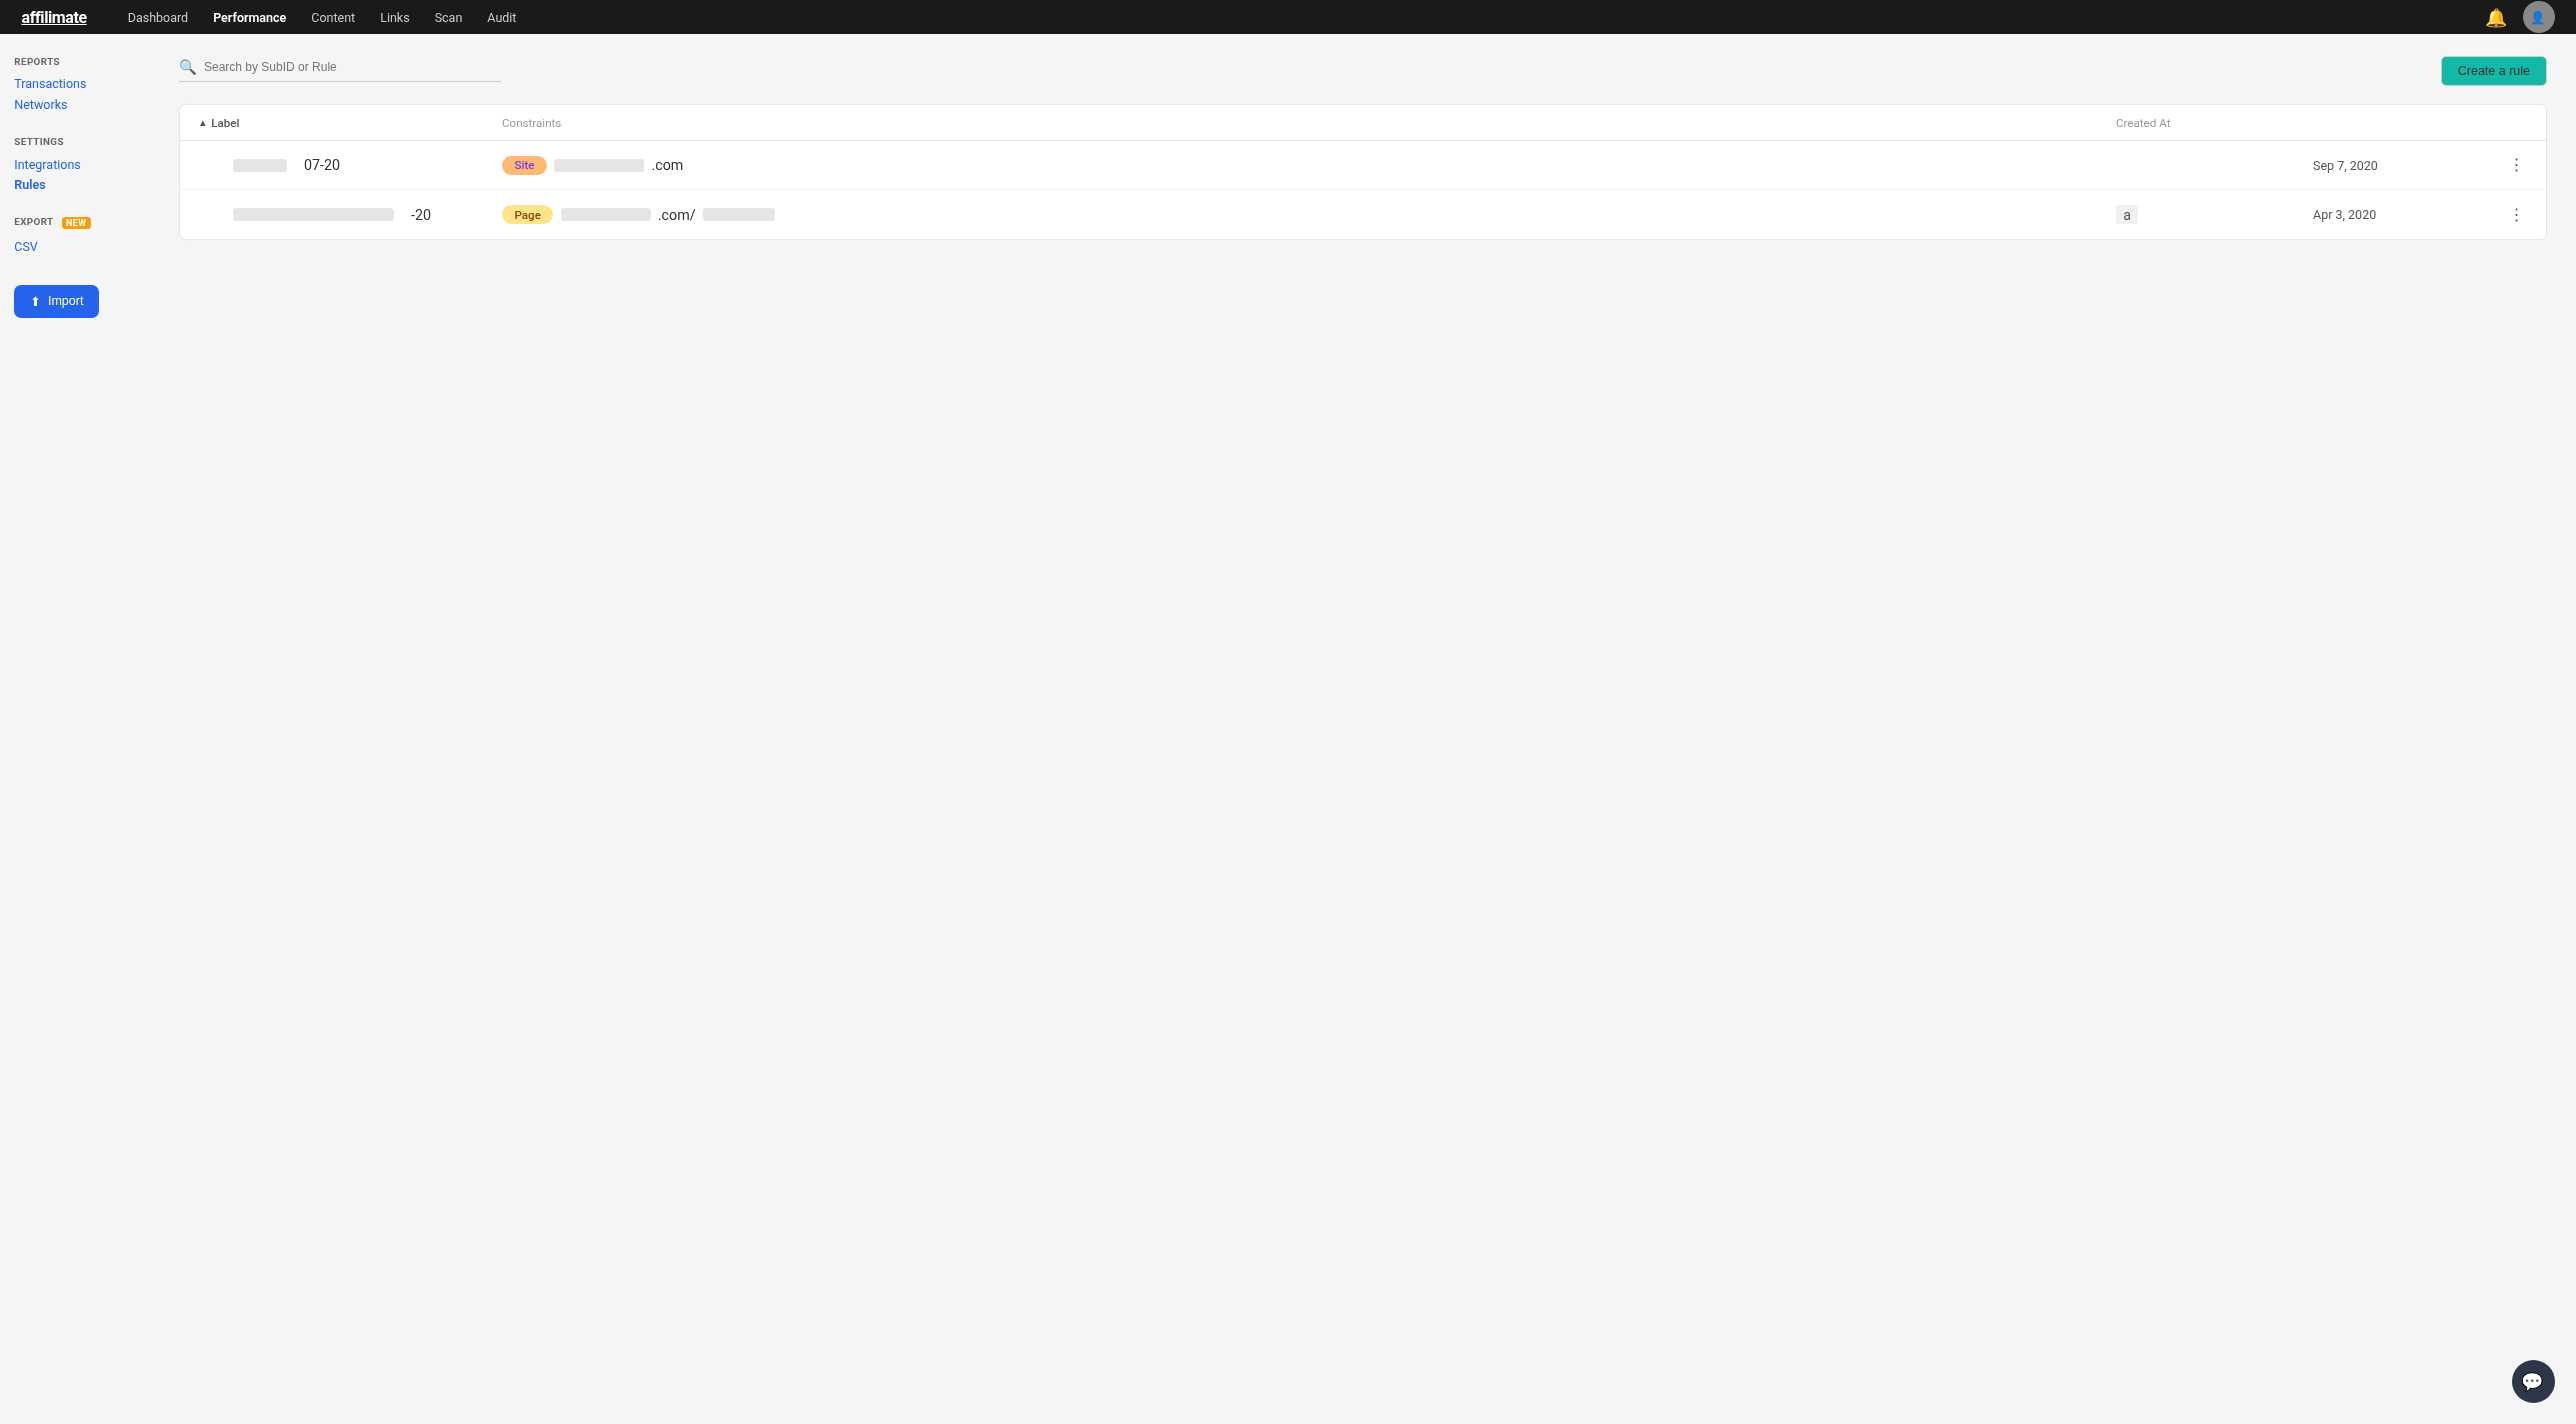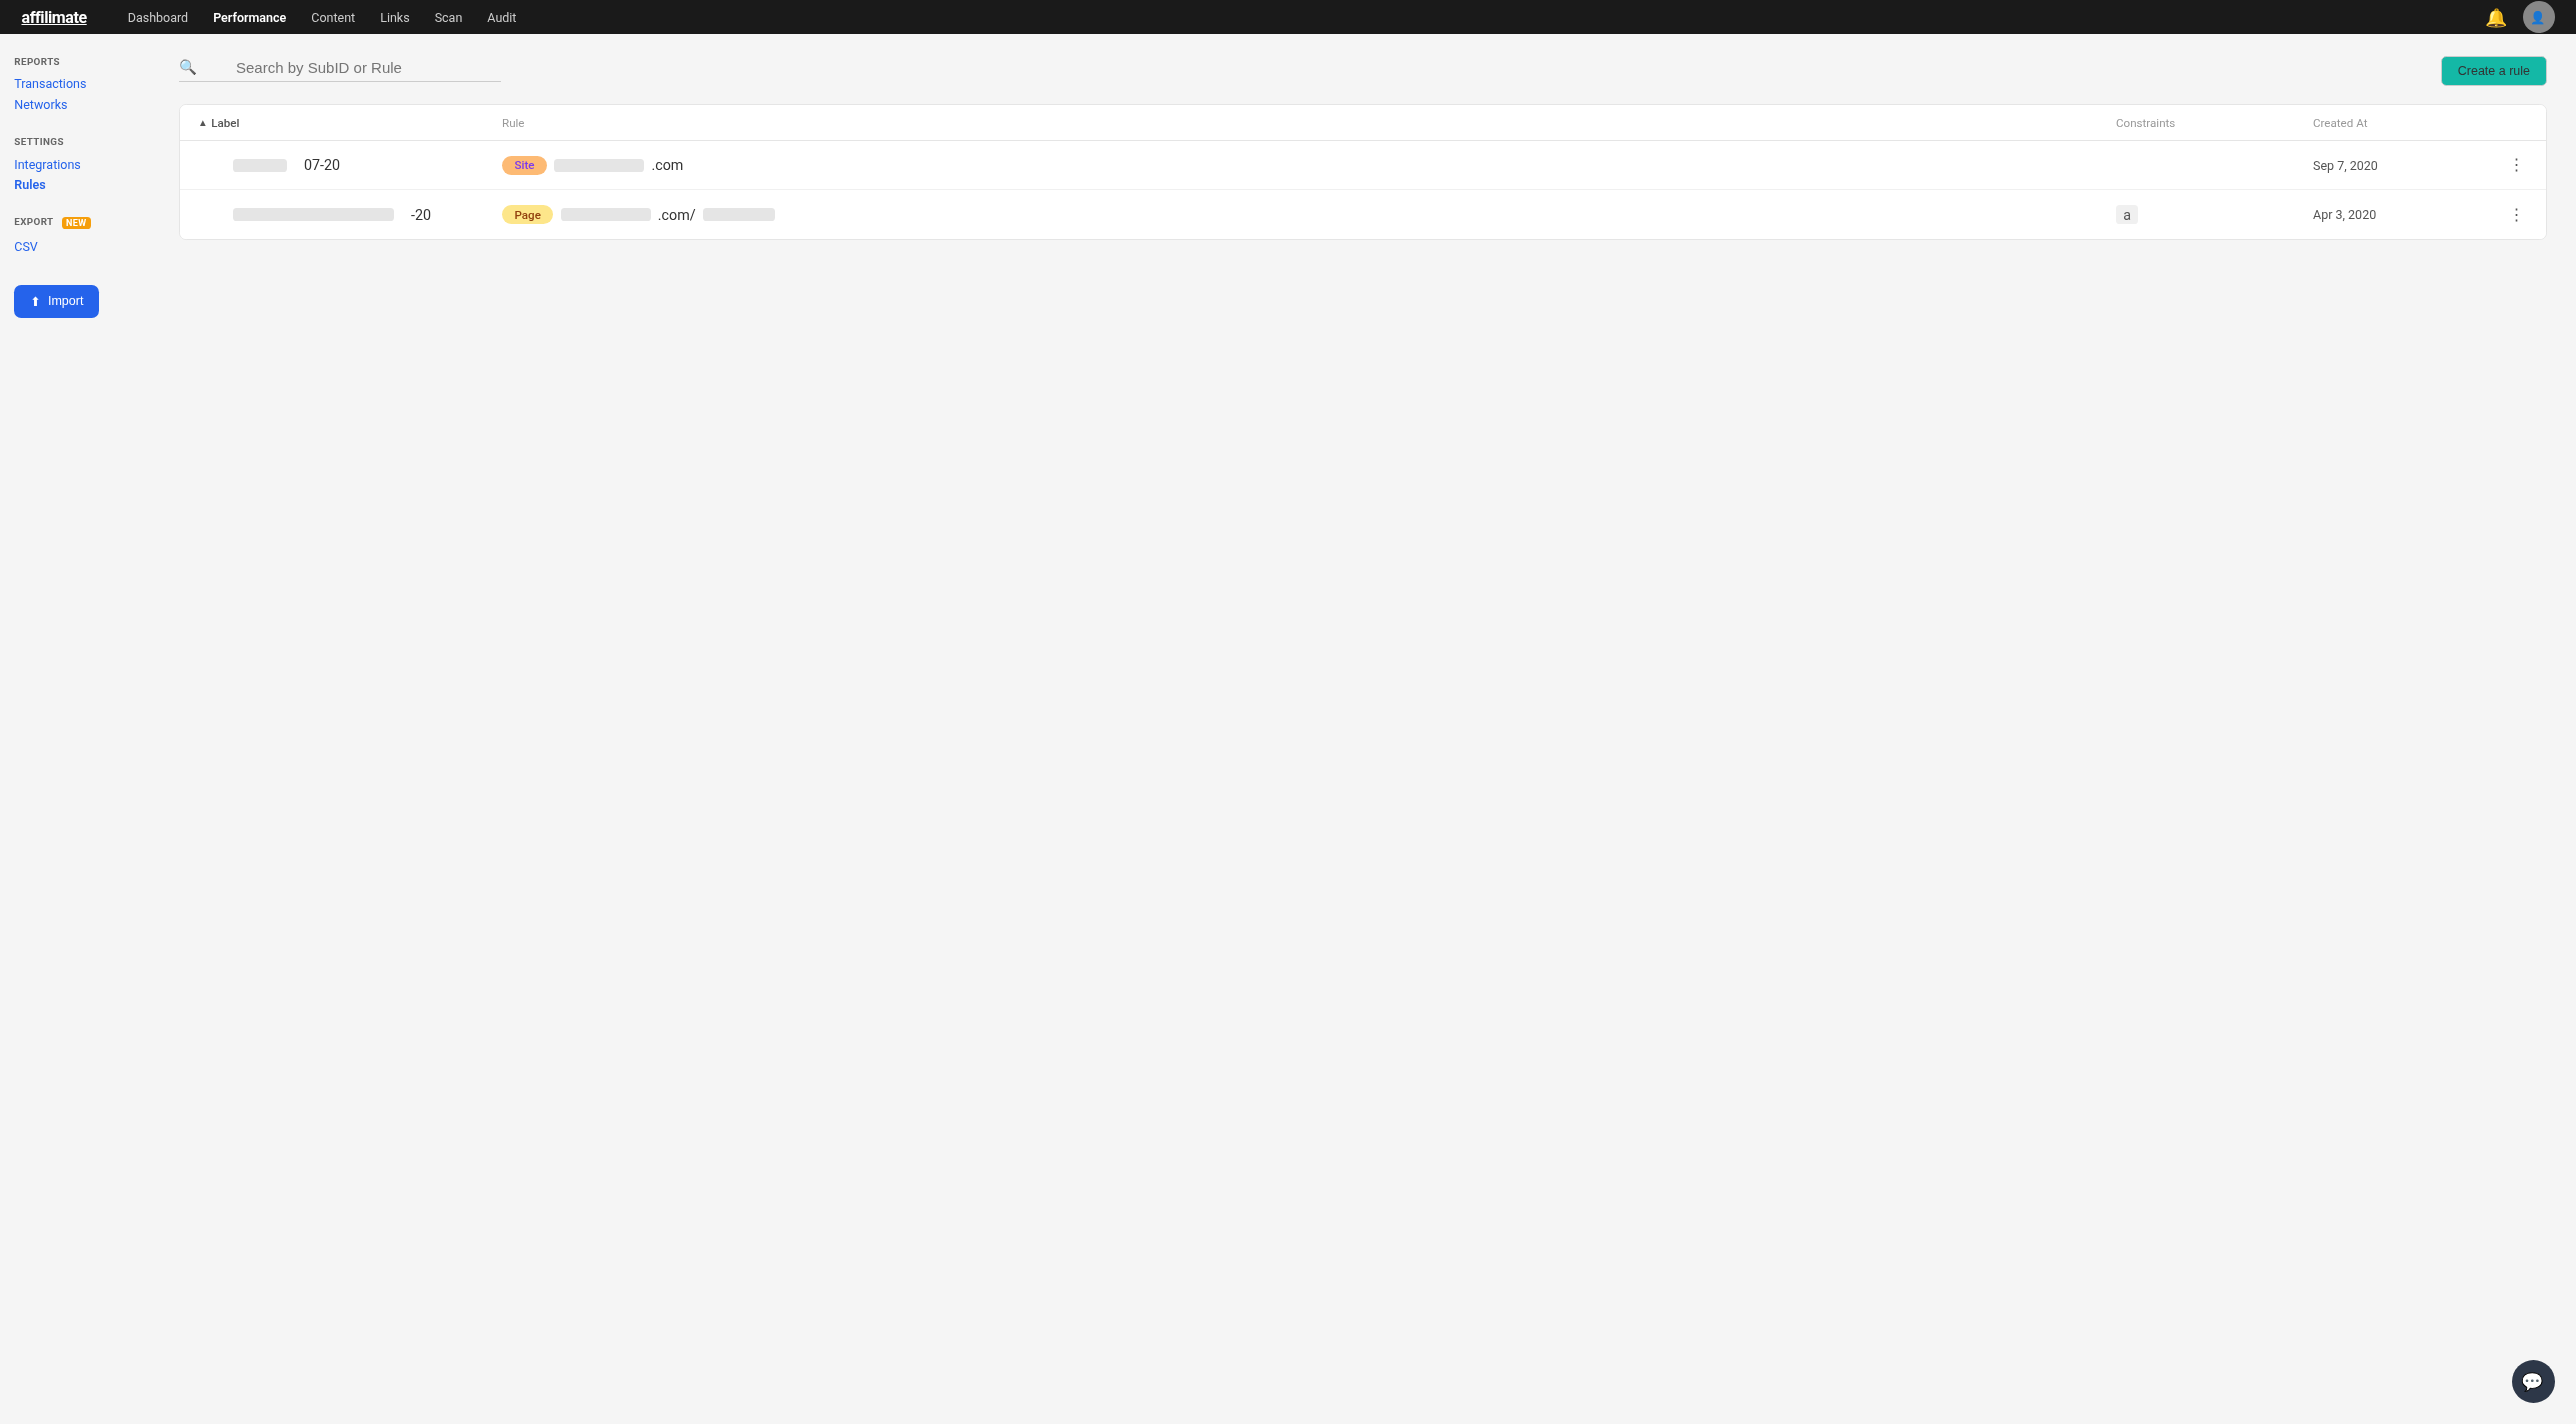--- a/index.html
+++ b/index.html
@@ -146,24 +146,23 @@
       width: 322px;
     }
     .search-icon {
       color: #999;
       font-size: 14.3px;
     }
     .search-input {
       border: none;
       background: transparent;
       outline: none;
-      font-size: 15px;
+      font-size: 12px;
       color: #b91c1c;
       width: 100%;
-      margin-left: 32px;
     }
     .create-rule-btn {
       background: #14b8a6;
       border: 0.9px solid #ccc;
       border-radius: 5.4px;
       padding: 7.2px 16px;
       font-size: 12.5px;
       color: #333;
       cursor: pointer;
     }
@@ -350,21 +349,20 @@
       <button class="create-rule-btn">Create a rule</button>
     </div>
 
     <div class="table-container">
 
       <div class="table-header">
         <div class="col-label">
           <span class="sort-icon">▲</span>
           <span>Label</span>
         </div>
-        <div>Rule</div>
         <div>Constraints</div>
         <div>Created At</div>
         <div></div>
       </div>
 
       <div class="table-row">
         <div class="cell-label">
           <span class="label-skeleton" style="width:54px;"></span>
           <span>07-20</span>
         </div>

